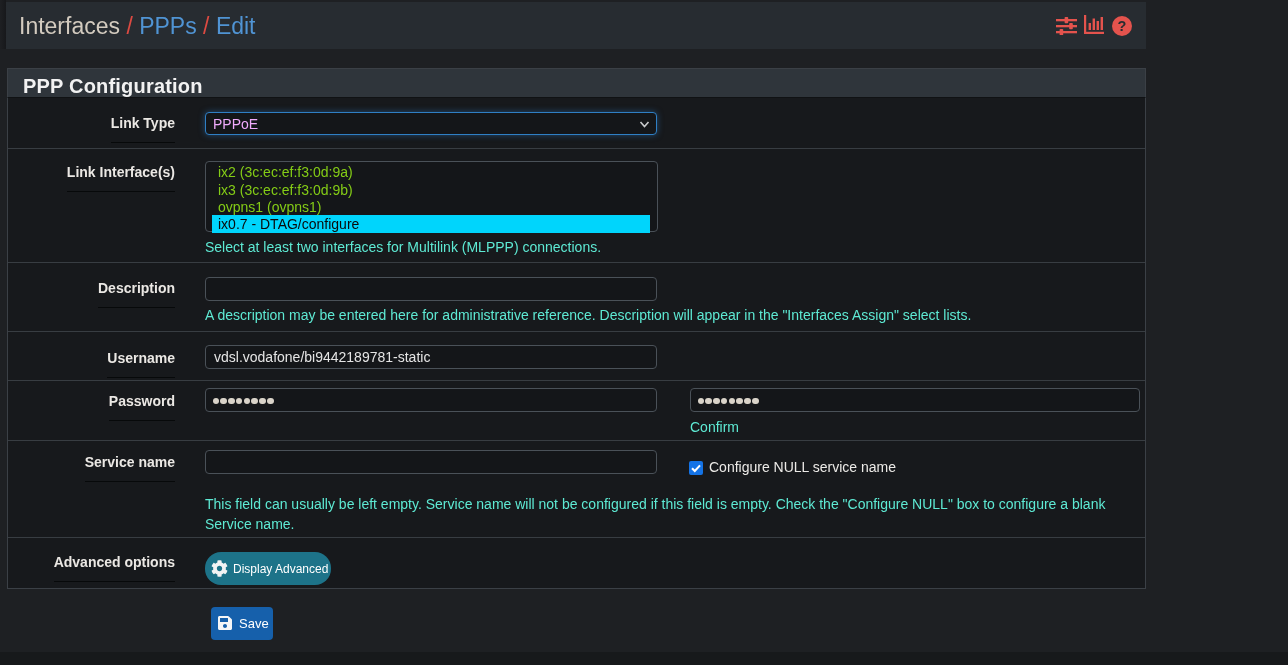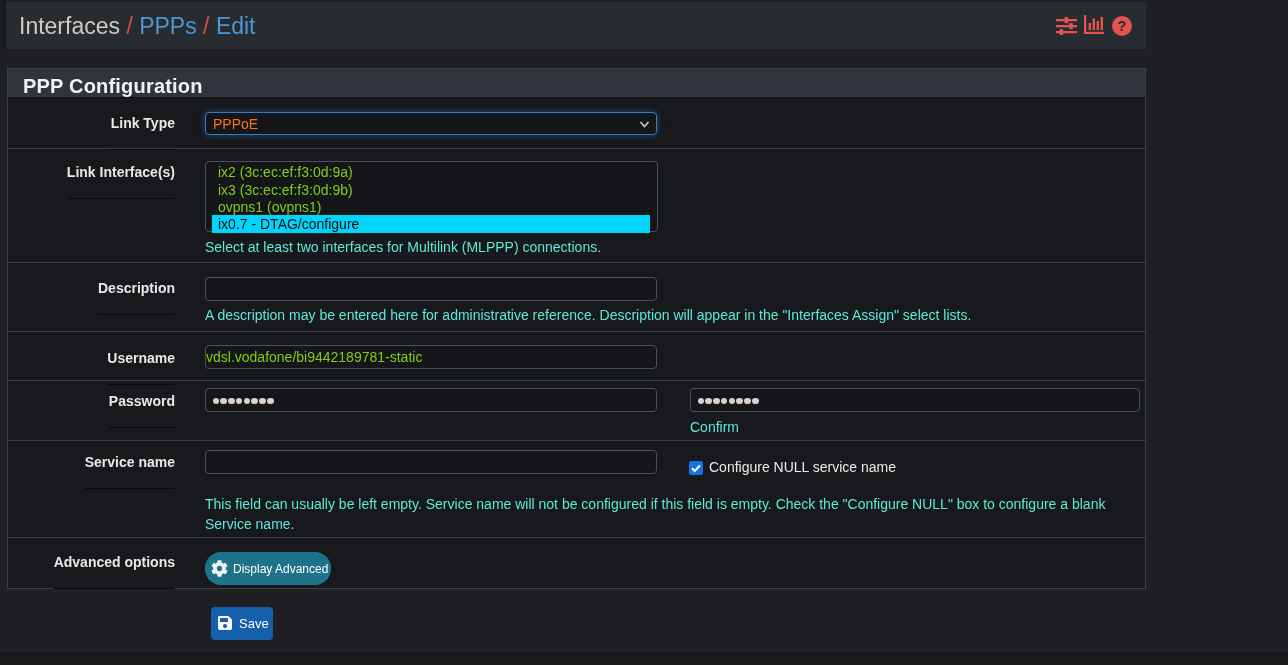--- a/index.html
+++ b/index.html
@@ -11,27 +11,27 @@
 #crumb { left:19px; top:13px; font-size:23px; color:#d3cbbf; white-space:nowrap; }
 #crumb .sep { color:#dc4a42; }
 #crumb a { color:#5094d4; text-decoration:none;text-align:center; }
 
 #panel { left:7px; top:68px; width:1139px; height:521px; background:#17191c; border:1px solid #3b4046; }
 #phead { left:7px; top:68px; width:1139px; height:30px; background:#2f353b; border:1px solid #3b4046; border-bottom:1px solid #101214; }
 #ptitle { left:23px; top:75px; font-size:20px; font-weight:bold; color:#f2f2f2; letter-spacing:0.2px; }
 .hr { left:8px; width:1137px; height:1px; background:#383d42; }
 
 .lbl { left:7px; width:168px; text-align:right; font-size:14px; font-weight:bold; color:#ebe8e4; }
-.lbl span { border-bottom:1px solid #07090a; padding-bottom:18px; }
+.lbl span { border-bottom:1px solid #07090a; padding-bottom:11px; }
 
-.inp { background:#141619; border:1px solid #4a5158; border-radius:4px; height:24px; font-size:14px; color:#84cc16; padding:0 0; font-family:"Liberation Sans",sans-serif; }
+.inp { background:#141619; border:1px solid #4a5158; border-radius:4px; height:24px; font-size:14px; color:#e5e5e5; padding:0 8px; font-family:"Liberation Sans",sans-serif; }
 .help { font-size:14px; color:#5eead4; }
 
 #sel1 { left:205px; top:112px; width:452px; height:23px; background:#141619; border:1px solid #2f7fc4; border-radius:4px; box-shadow:0 0 6px rgba(45,125,200,0.5); }
-#sel1 .txt { position:absolute; left:7px; top:3px; font-size:14px; color:#f97316; }
+#sel1 .txt { position:absolute; left:7px; top:3px; font-size:14px; color:#f0abfc; }
 
 #msel { left:205px; top:161px; width:453px; height:71px; background:#141619; border:1px solid #4a5158; border-radius:4px; }
 .opt { position:absolute; left:12px; font-size:14px; color:#84cc16; white-space:nowrap; }
 #hl { position:absolute; left:6px; top:53px; width:438px; height:18px; background:#00d5fc; }
 
 #cb { left:689px; top:461px; width:14px; height:14px; background:#1473e6; border-radius:2px; }
 
 #btnadv { left:205px; top:552px; width:126px; height:33px; background:#1d7389; border-radius:16px; color:#fff; }
 #btnsave { left:211px; top:607px; width:62px; height:33px; background:#1660ab; border-radius:4px; color:#fff; }
 .bico { position:absolute; }

